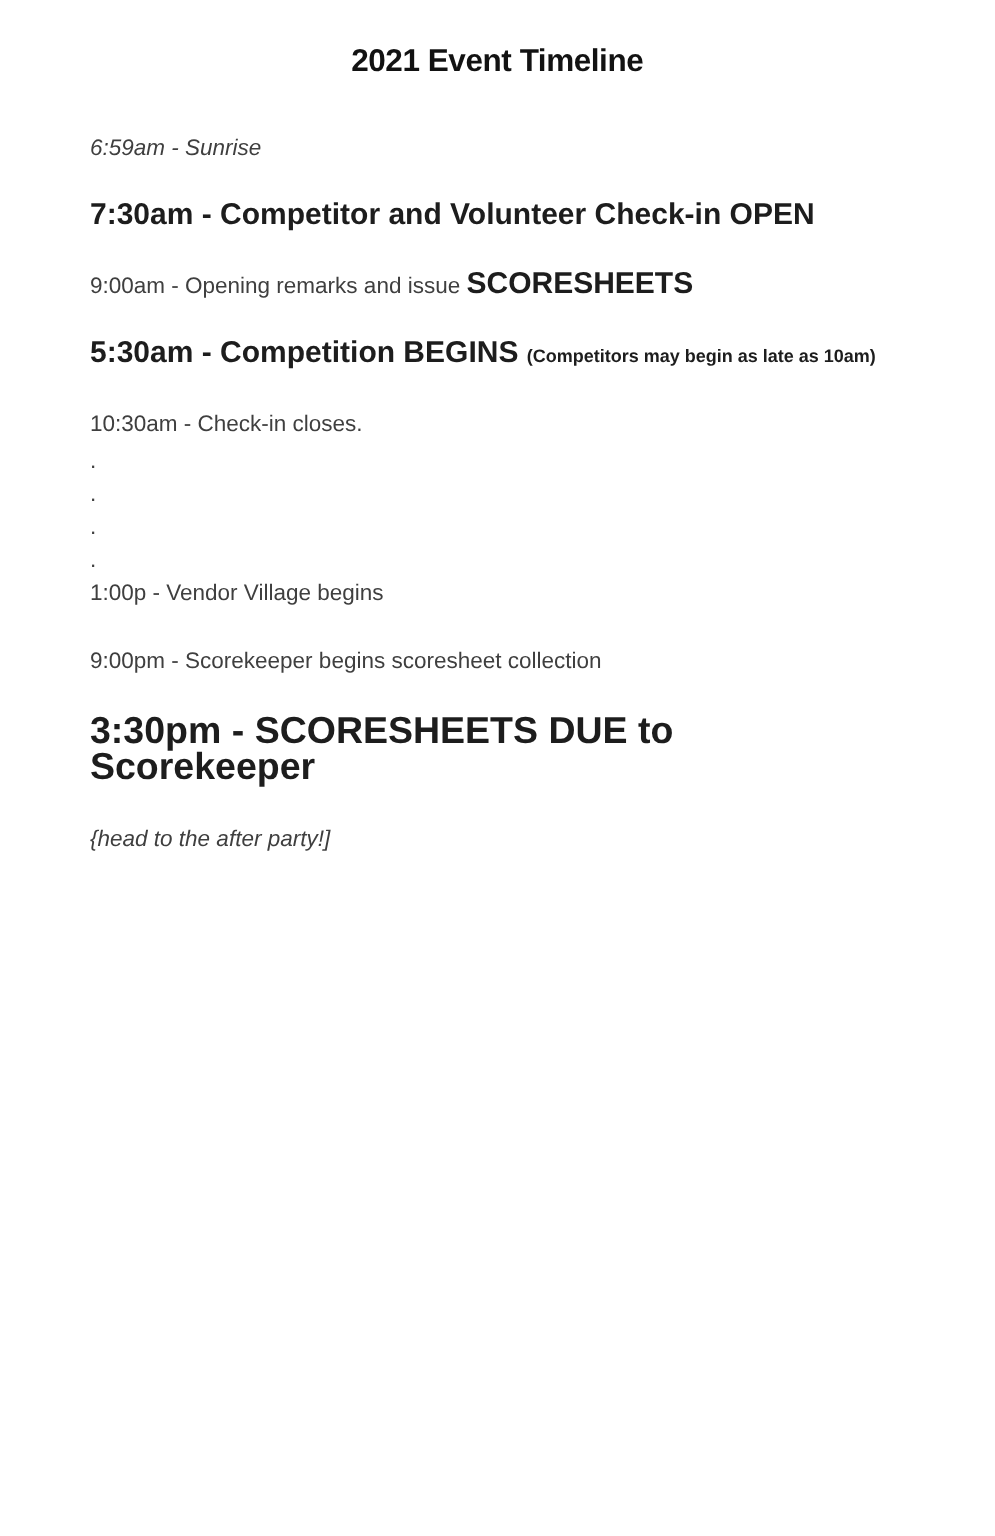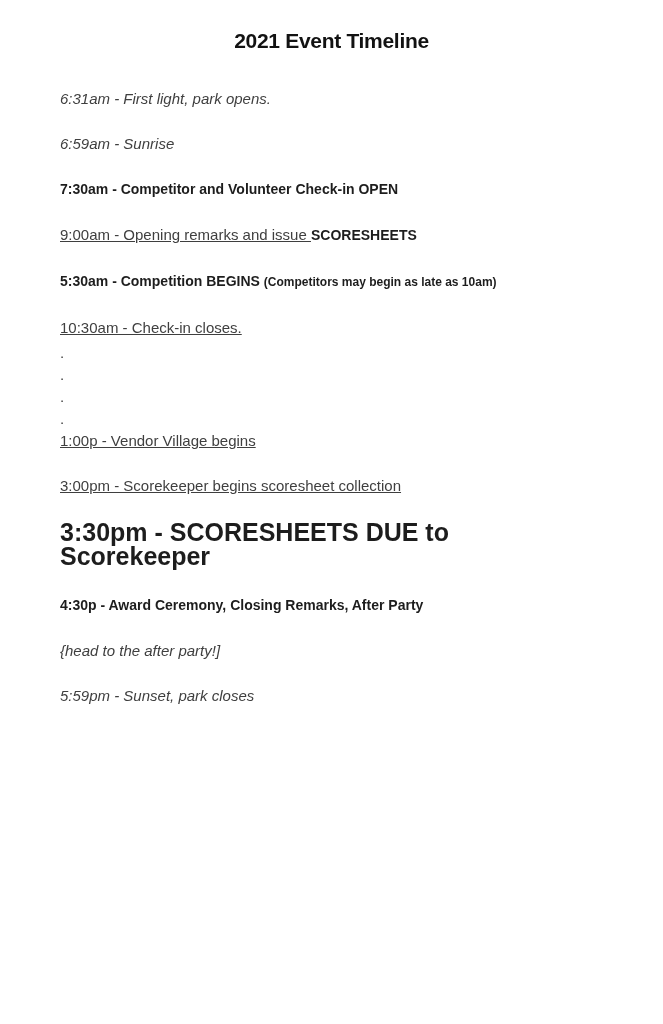--- a/index.html
+++ b/index.html
@@ -31,43 +31,40 @@
     color: var(--text-title);
   }
   .entry {
     margin: 0 0 26px 0;
     font-size: 15px;
     line-height: 19px;
     color: var(--text-regular);
   }
   .entry.tight { margin-bottom: 6px; }
   .entry.dot { margin-bottom: 3px; }
-  .seg.regular { font-style: normal; font-weight: 400; text-decoration: underline; }
+  .seg.regular { font-style: normal; font-weight: 400; }
   .seg.italic { font-style: italic; font-weight: 400; }
-  .seg.bold { font-style: normal; font-weight: 700; color: var(--text-strong); font-size: 14px; }
+  .seg.bold { font-style: normal; font-weight: 700; color: var(--text-strong); font-size: 20px; }
   .seg.bold-small { font-style: normal; font-weight: 700; color: var(--text-strong); font-size: 12px; }
   .seg.bold-large { font-style: normal; font-weight: 700; color: var(--text-strong); font-size: 25px; line-height: 23px; }
   .seg.dot { font-style: normal; font-weight: 400; }
 </style>
 </head>
 <body>
 
 <div class="page">
   <h1 class="title">2021 Event Timeline</h1>
   <div>
-      <p class="entry"><span class="seg italic">6:31am - First light, park opens.</span></p>
       <p class="entry"><span class="seg italic">6:59am - Sunrise</span></p>
       <p class="entry"><span class="seg bold">7:30am - Competitor and Volunteer Check-in OPEN</span></p>
       <p class="entry"><span class="seg regular">9:00am - Opening remarks and issue </span><span class="seg bold">SCORESHEETS</span></p>
       <p class="entry"><span class="seg bold">5:30am - Competition BEGINS </span><span class="seg bold-small">(Competitors may begin as late as 10am)</span></p>
       <p class="entry tight"><span class="seg regular">10:30am - Check-in closes.</span></p>
       <p class="entry dot"><span class="seg dot">.</span></p>
       <p class="entry dot"><span class="seg dot">.</span></p>
       <p class="entry dot"><span class="seg dot">.</span></p>
       <p class="entry dot"><span class="seg dot">.</span></p>
       <p class="entry"><span class="seg regular">1:00p - Vendor Village begins</span></p>
-      <p class="entry"><span class="seg regular">3:00pm - Scorekeeper begins scoresheet collection</span></p>
+      <p class="entry"><span class="seg regular">9:00pm - Scorekeeper begins scoresheet collection</span></p>
       <p class="entry"><span class="seg bold-large">3:30pm - SCORESHEETS DUE to Scorekeeper</span></p>
-      <p class="entry"><span class="seg bold">4:30p - Award Ceremony, Closing Remarks, After Party</span></p>
       <p class="entry"><span class="seg italic">{head to the after party!]</span></p>
-      <p class="entry"><span class="seg italic">5:59pm - Sunset, park closes</span></p>
     </div>
 </div>
 
 </body></html>

